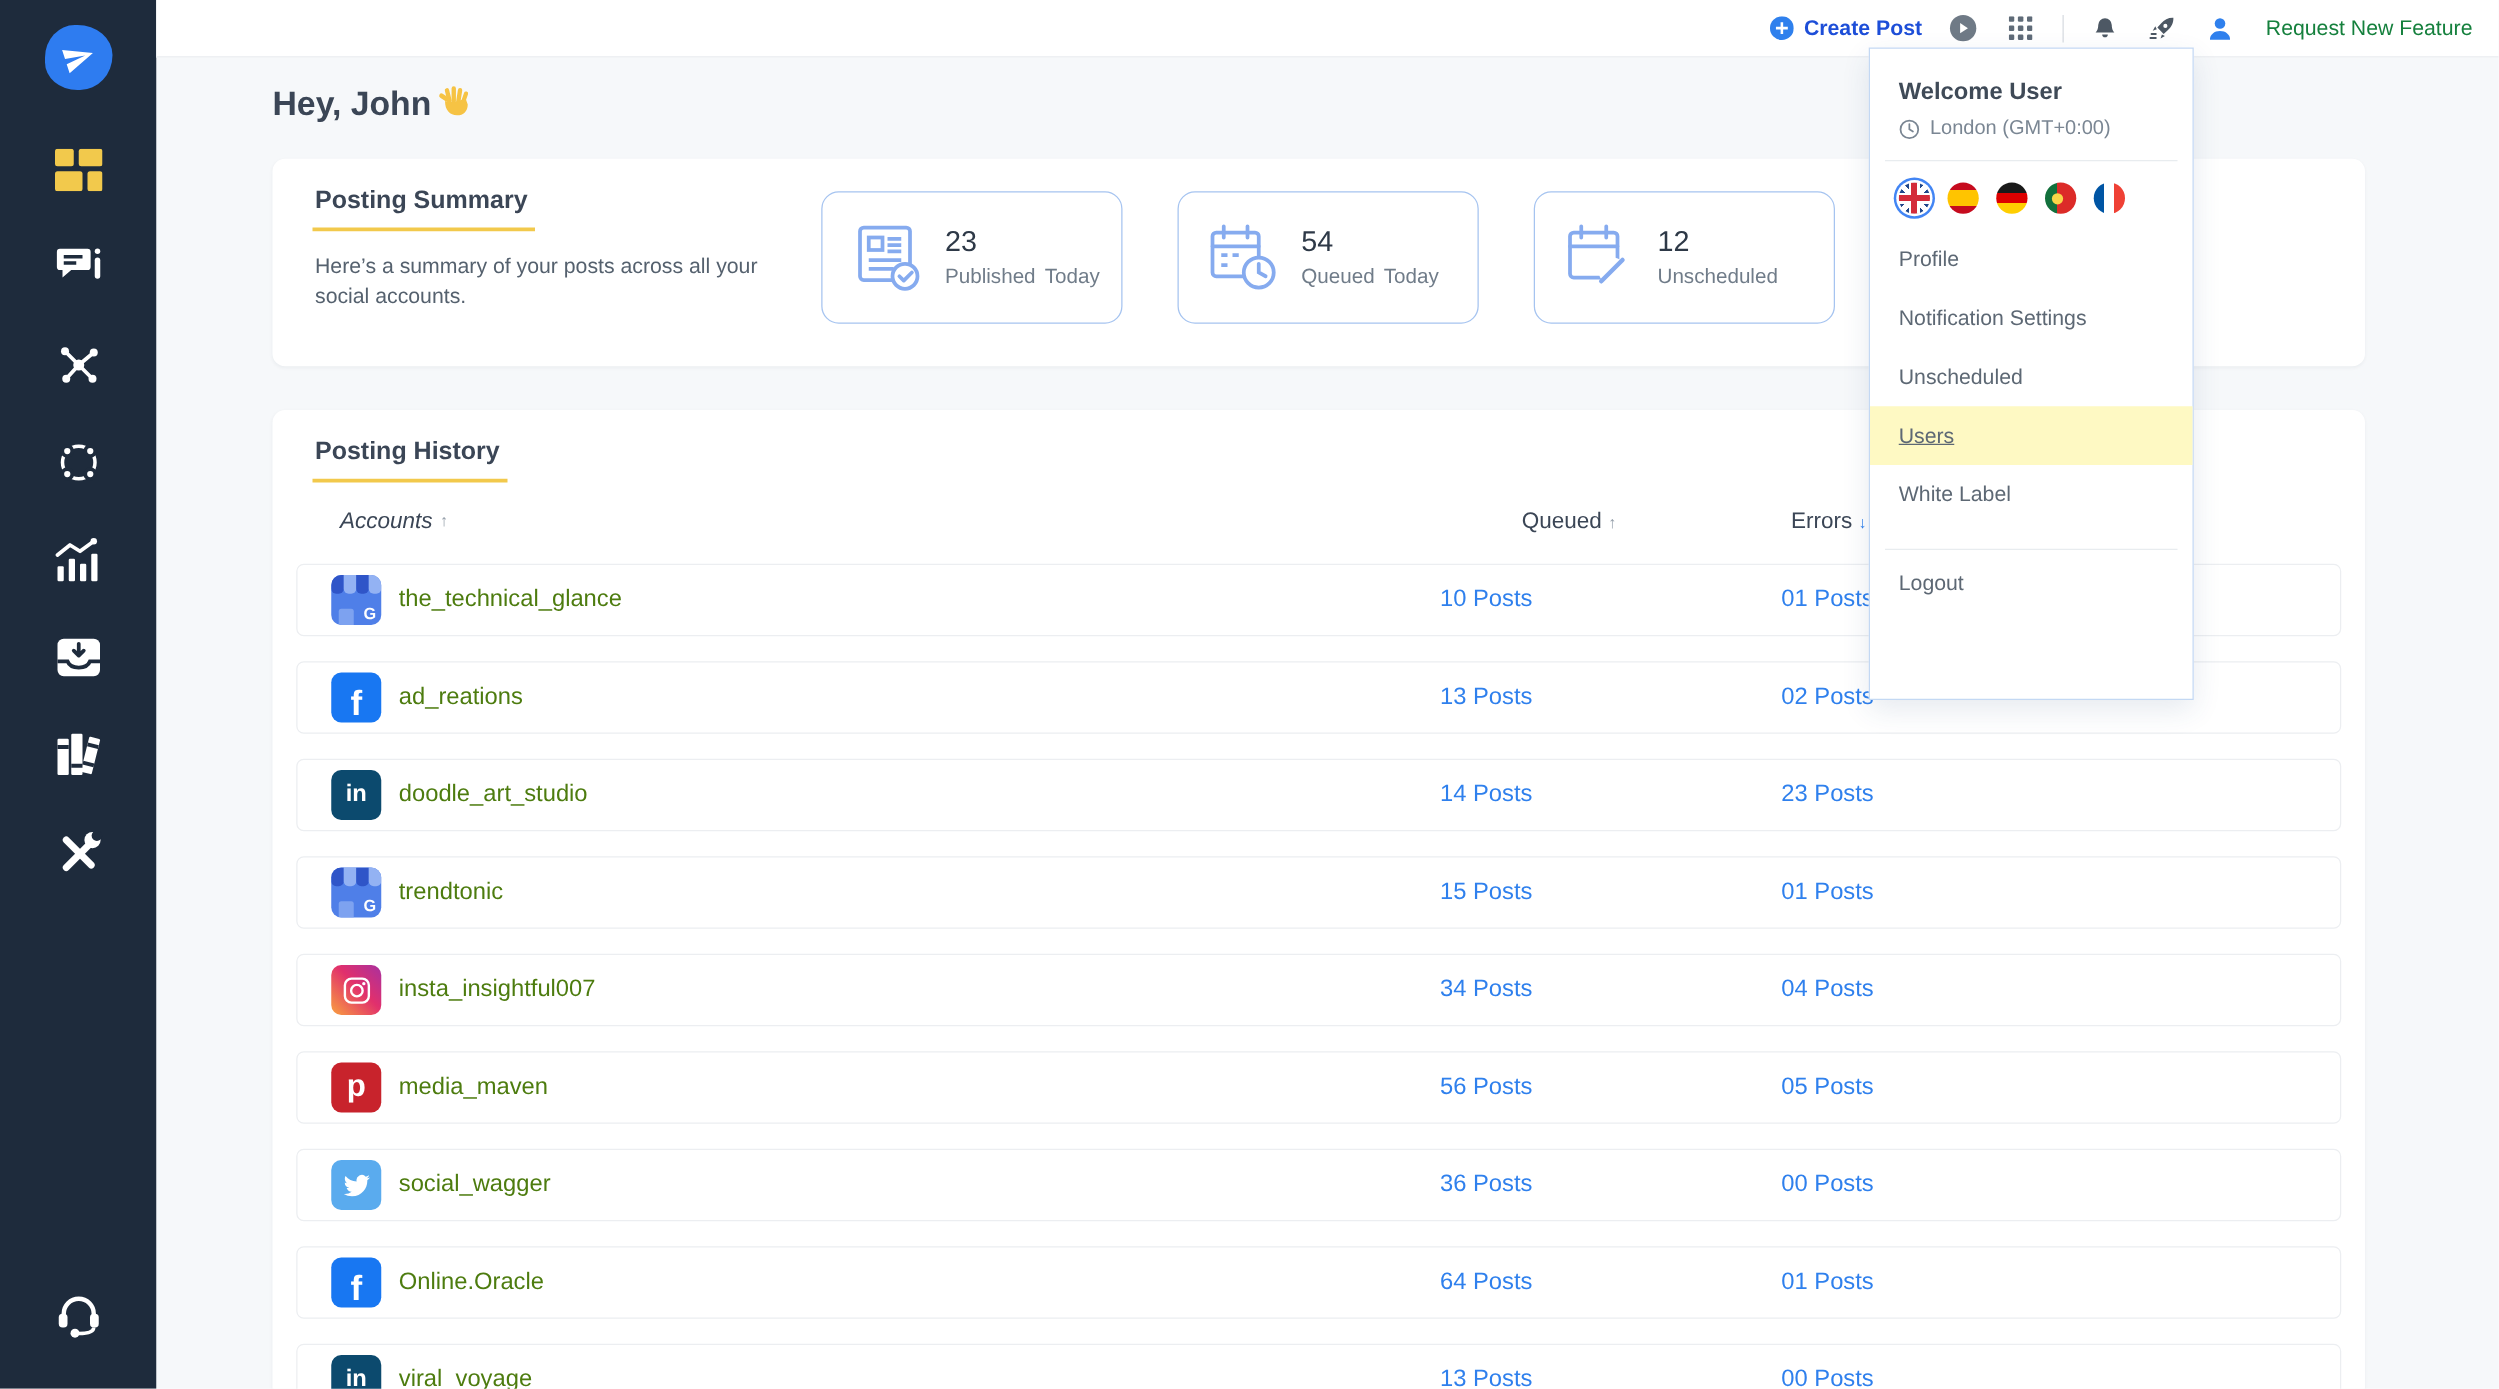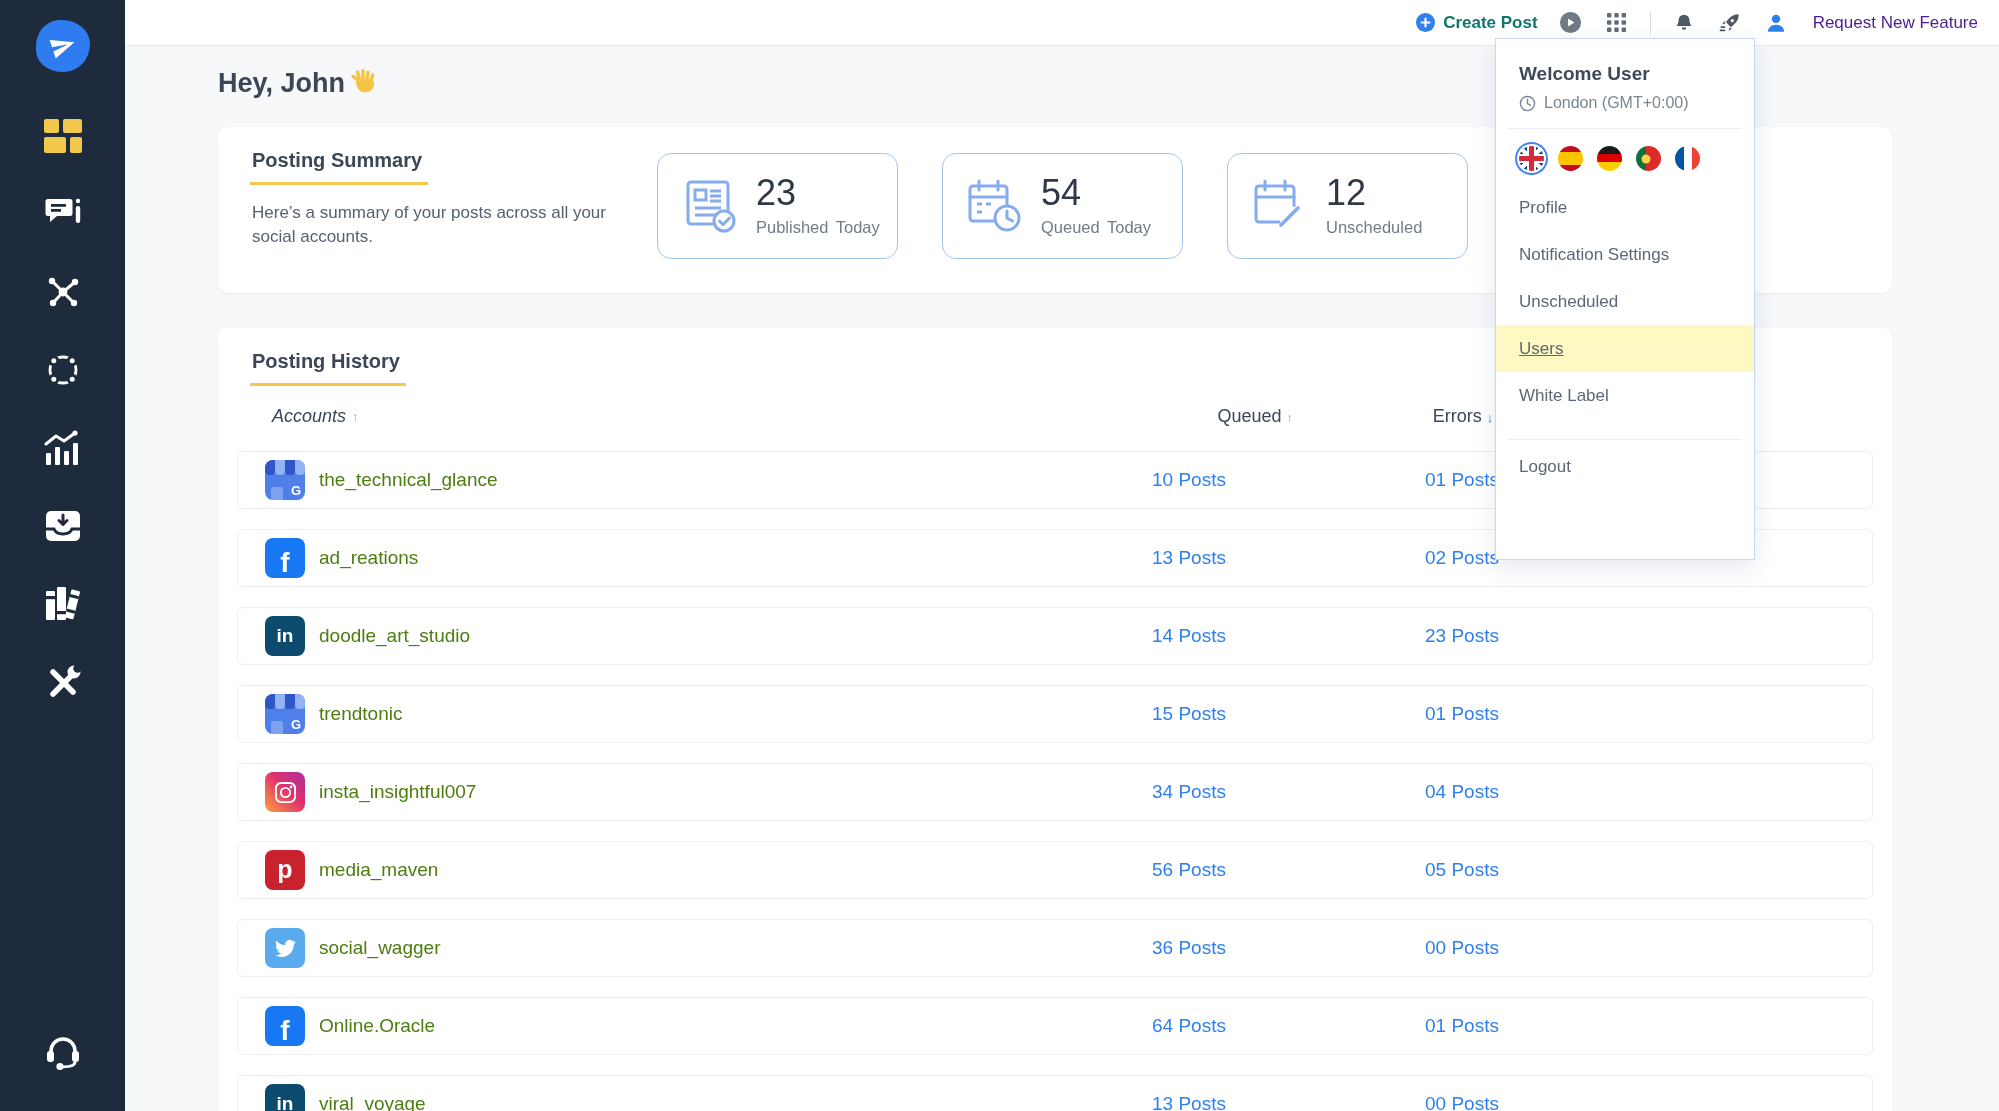--- a/index.html
+++ b/index.html
@@ -25,43 +25,43 @@
   .nav-item { width:40px; height:36px; display:flex; align-items:center; justify-content:center; cursor:pointer; }
   .sidebar-bottom { margin-top:auto; margin-bottom:40px; }
 
   
   .main { flex:1; display:flex; flex-direction:column; min-width:0; }
   .topbar {
     height:46px; background:#fff; border-bottom:1px solid #e9ecef;
     display:flex; align-items:center; justify-content:flex-end;
     padding-right:21px; gap:20px; flex-shrink:0;
   }
-  .create-post { display:flex; align-items:center; gap:8px; color:#0f766e; font-size:17px; font-weight:600; cursor:pointer; text-decoration:none; }
+  .create-post { display:flex; align-items:center; gap:8px; color:#1d4ed8; font-size:17px; font-weight:600; cursor:pointer; text-decoration:none; }
   .icon-btn { display:flex; align-items:center; justify-content:center; width:26px; height:26px; cursor:pointer; }
   .tb-sep { width:1px; height:22px; background:#d7dce1; }
-  .request-feature { color:#4c1d95; font-size:17px; cursor:pointer; text-decoration:none; margin-left:4px; }
+  .request-feature { color:#15803d; font-size:17px; cursor:pointer; text-decoration:none; margin-left:4px; }
 
   .content { padding:20px 0 0 93px; }
   h1.greeting { font-size:27px; font-weight:600; color:#3b4656; margin:0; display:flex; align-items:center; gap:4px; }
 
   
   .panel { width:1674px; background:#fff; border-radius:10px; box-shadow:0 1px 3px rgba(25,39,62,0.05); }
   .summary-panel { margin-top:26px; height:166px; position:relative; padding:22px 0 0 32px; }
   .panel-title {
     display:inline-block; font-size:20px; font-weight:600; color:#3b4656; margin:0;
     padding:0 6px 10px 2px; border-bottom:3px solid #f2c94c;
   }
   .summary-desc { width:400px; font-size:17px; line-height:24px; color:#55616e; margin:16px 0 0 2px; }
 
   .cards { position:absolute; left:439px; top:26px; display:flex; gap:44px; }
   .card {
     width:241px; height:106px; border:1.5px solid #a6c4f0; border-radius:14px; background:#fff;
     display:flex; align-items:center; gap:18px; padding-left:22px; cursor:pointer;
   }
-  .card-value { font-size:36px; color:#2e3947; line-height:1; font-weight:500; }
+  .card-value { font-size:23px; color:#2e3947; line-height:1; font-weight:500; }
   .card-label { font-size:16.5px; color:#707c89; margin-top:7px; word-spacing:3px; }
 
   .history-panel { margin-top:35px; height:900px; padding:22px 0 0 32px; }
   .table-header { display:flex; align-items:center; margin:20px 0 0 -13px; width:1636px; font-size:18px; color:#3b4656; }
   .th-accounts { flex:1; padding-left:35px; display:flex; align-items:center; gap:6px;font-style:italic; }
   .col-queued { width:140px; text-align:right; }
   .col-errors { width:140px; text-align:center; margin-left:100px; }
   .row-tail { width:340px; }
   .sort-arrow { font-size:13px; color:#97a1ac; }
   .sort-arrow.active { color:#2f80ed; }

